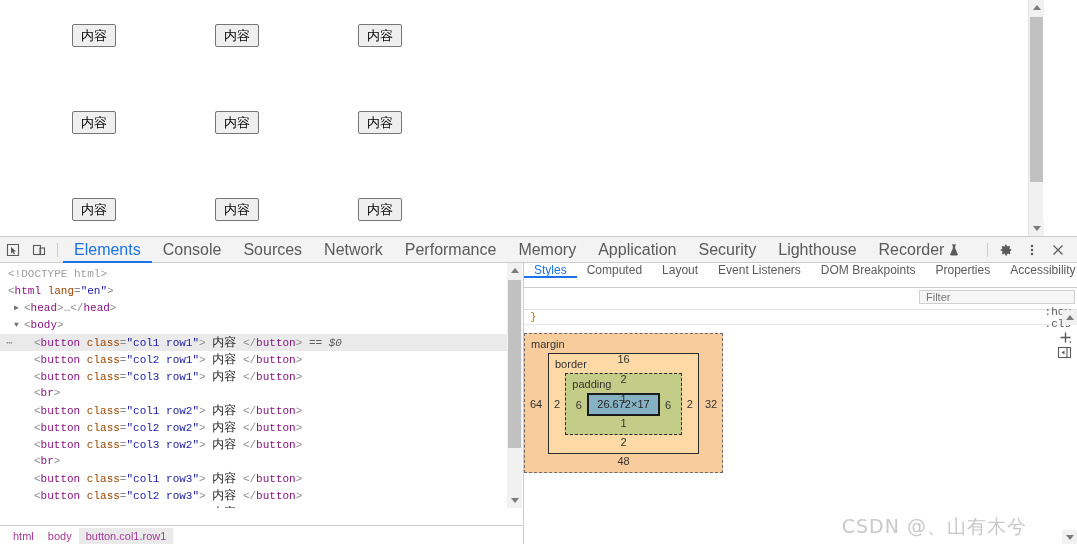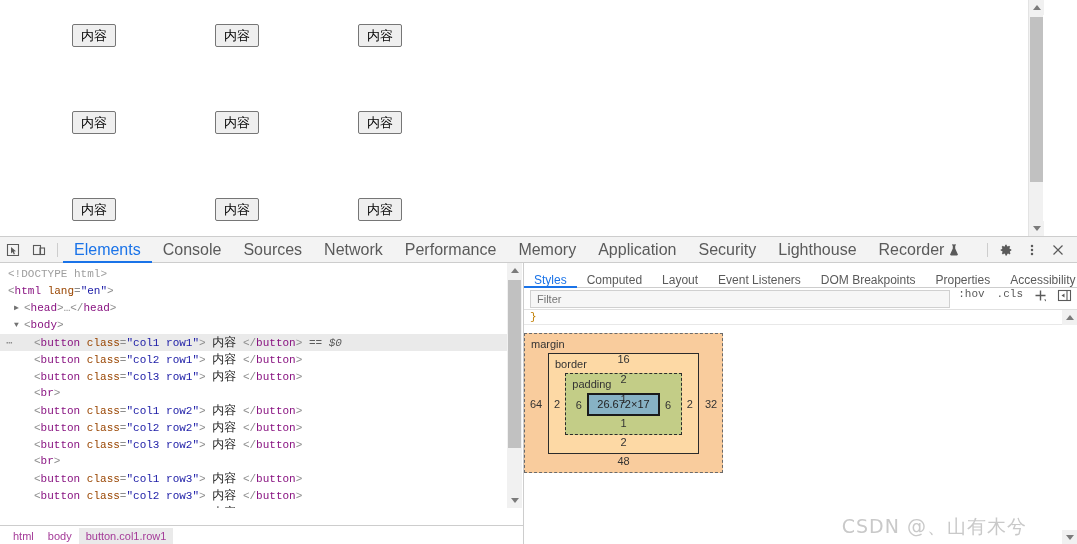--- a/index.html
+++ b/index.html
@@ -176,42 +176,43 @@
   
   .styles-pane {
     position: relative;
     width: 553px; height: 282px;
     background: #ffffff;
     overflow: hidden;
   }
   .styles-tabbar {
     height: 25px;
     border-bottom: 1px solid #cdcdcd;
-    display: flex; align-items: flex-end;
+    display: flex; align-items: flex-start;
     background: #ffffff;
   }
   .st-tab {
     display: flex; align-items: center;
     padding: 0 10px;
     font-size: 12px; color: #5a5a5a;
     cursor: pointer; white-space: nowrap;
     position: relative;
   }
   .st-tab.active { color: #1a73e8; }
   .st-tab.active::after {
     content: ""; position: absolute; left: 0; right: 0; bottom: -1px;
     height: 2px; background: #1a73e8;
   }
 
   .filter-bar {
     height: 22px;
-    display: flex; align-items: flex-start;
+    display: flex; align-items: flex-end;
     border-bottom: 1px solid #e0e0e0;
     background: #ffffff;
     padding-left: 2px;
+    flex-direction: column;
   }
   .filter-input {
     flex: 1; height: 18px; margin: 2px 2px 2px 4px;
     border: 1px solid #d0d0d0; background: #f6f6f6;
     font-size: 11px; color: #8a8a8a;
     padding: 0 6px; outline: none;
     font-family: "Liberation Sans", sans-serif;
   }
   .filter-btn {
     font-family: "Liberation Mono", monospace;

